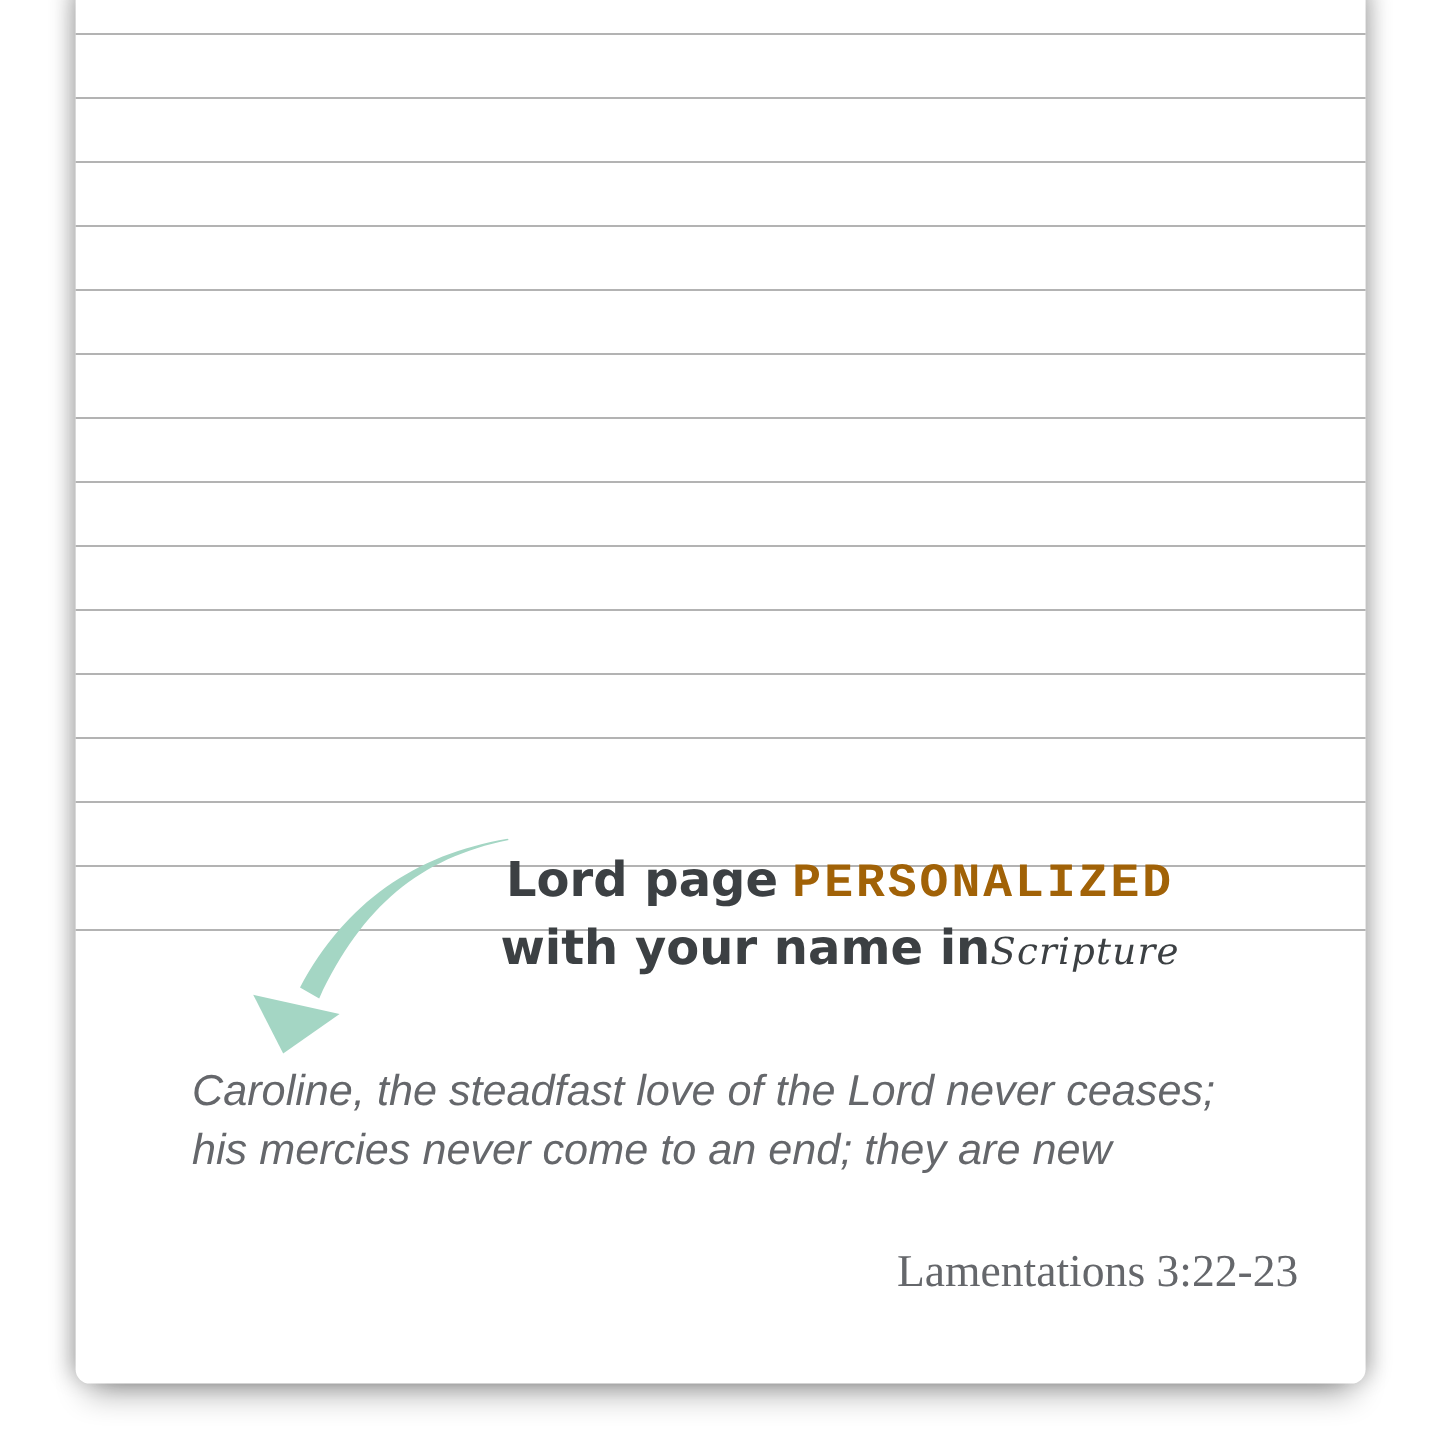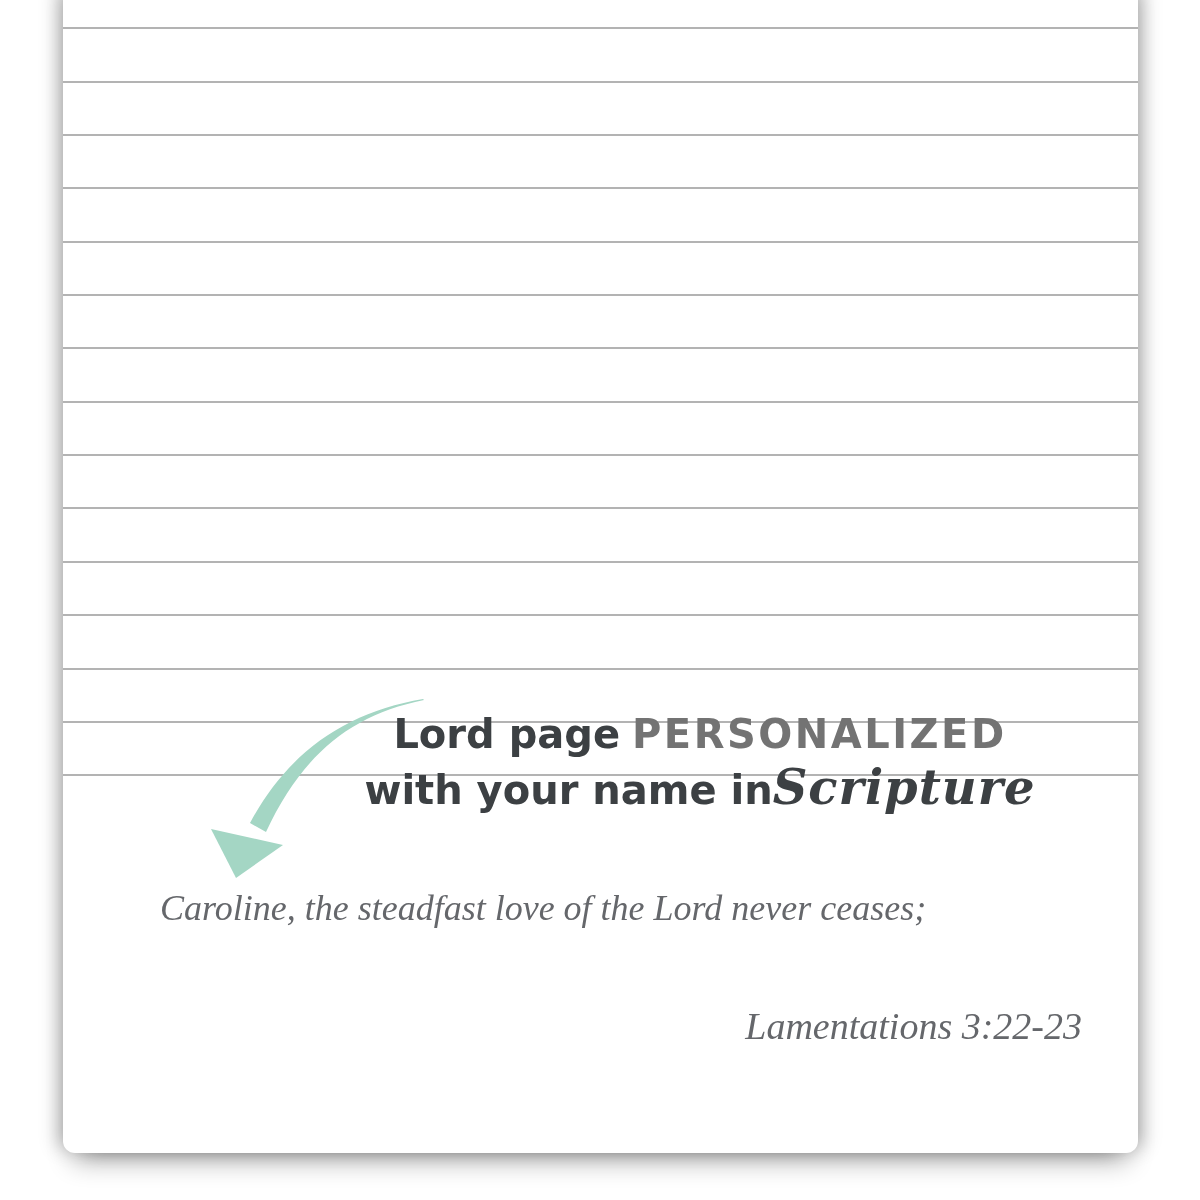--- a/index.html
+++ b/index.html
@@ -24,38 +24,38 @@
       #b3b3b3 51.35px, #b3b3b3 53.35px);
   }
 
   
   .heading{
     position:absolute;top:708px;left:700px;transform:translateX(-50%);
     text-align:center;white-space:nowrap;
     font-family:"DejaVu Sans",sans-serif;font-weight:700;
     font-size:40px;line-height:53.35px;color:#3c4043;
   }
-  .heading .accent{color:#737373;letter-spacing:2.5px;margin-left:12px;}
+  .heading .accent{color:#a16207;letter-spacing:2.5px;margin-left:12px;font-family:Liberation Mono, monospace;}
   .heading .script{
-    font-family:"DejaVu Serif",serif;font-style:italic;font-weight:700;
-    font-size:48px;letter-spacing:1px;
+    font-family:"DejaVu Serif",serif;font-style:italic;font-weight:400;
+    font-size:31px;letter-spacing:1px;
   }
 
   
   .arrow-wrap{position:absolute;left:190px;top:685px;width:250px;height:200px;}
 
   
   .scripture{
     position:absolute;left:160px;top:884px;width:900px;
-    font-family:Liberation Serif, serif;font-style:italic;
+    font-family:Liberation Sans, sans-serif;font-style:italic;
     font-size:36px;line-height:49px;color:#65676b;
   }
   .reference{
-    position:absolute;right:118px;top:1002px;text-align:right;
-    font-family:"Liberation Serif",serif;font-style:italic;
+    position:absolute;right:118px;top:1036px;text-align:right;
+    font-family:"Liberation Serif",serif;
     font-size:38px;line-height:49px;color:#65676b;white-space:nowrap;
   }
 </style>
 </head>
 <body>
 
 <div class="page">
   <div class="ruling"></div>
 </div>
 
@@ -66,15 +66,16 @@
 
 <div class="arrow-wrap">
   <svg width="250" height="200" viewBox="190 685 250 200" xmlns="http://www.w3.org/2000/svg" aria-hidden="true">
     <path d="M 424,700 C 350,715 302,755 266,832 L 250,823 C 288,752 346,712 423,699 Z" fill="#a4d6c4"></path>
     <path d="M 211,829 L 283,845 L 236,878 Z" fill="#a4d6c4"></path>
   </svg>
 </div>
 
 <div class="scripture">
   <div>Caroline, the steadfast love of the Lord never ceases;</div>
+  <div>his mercies never come to an end; they are new</div>
 </div>
 
 <div class="reference">Lamentations 3:22-23</div>
 
 </body></html>

